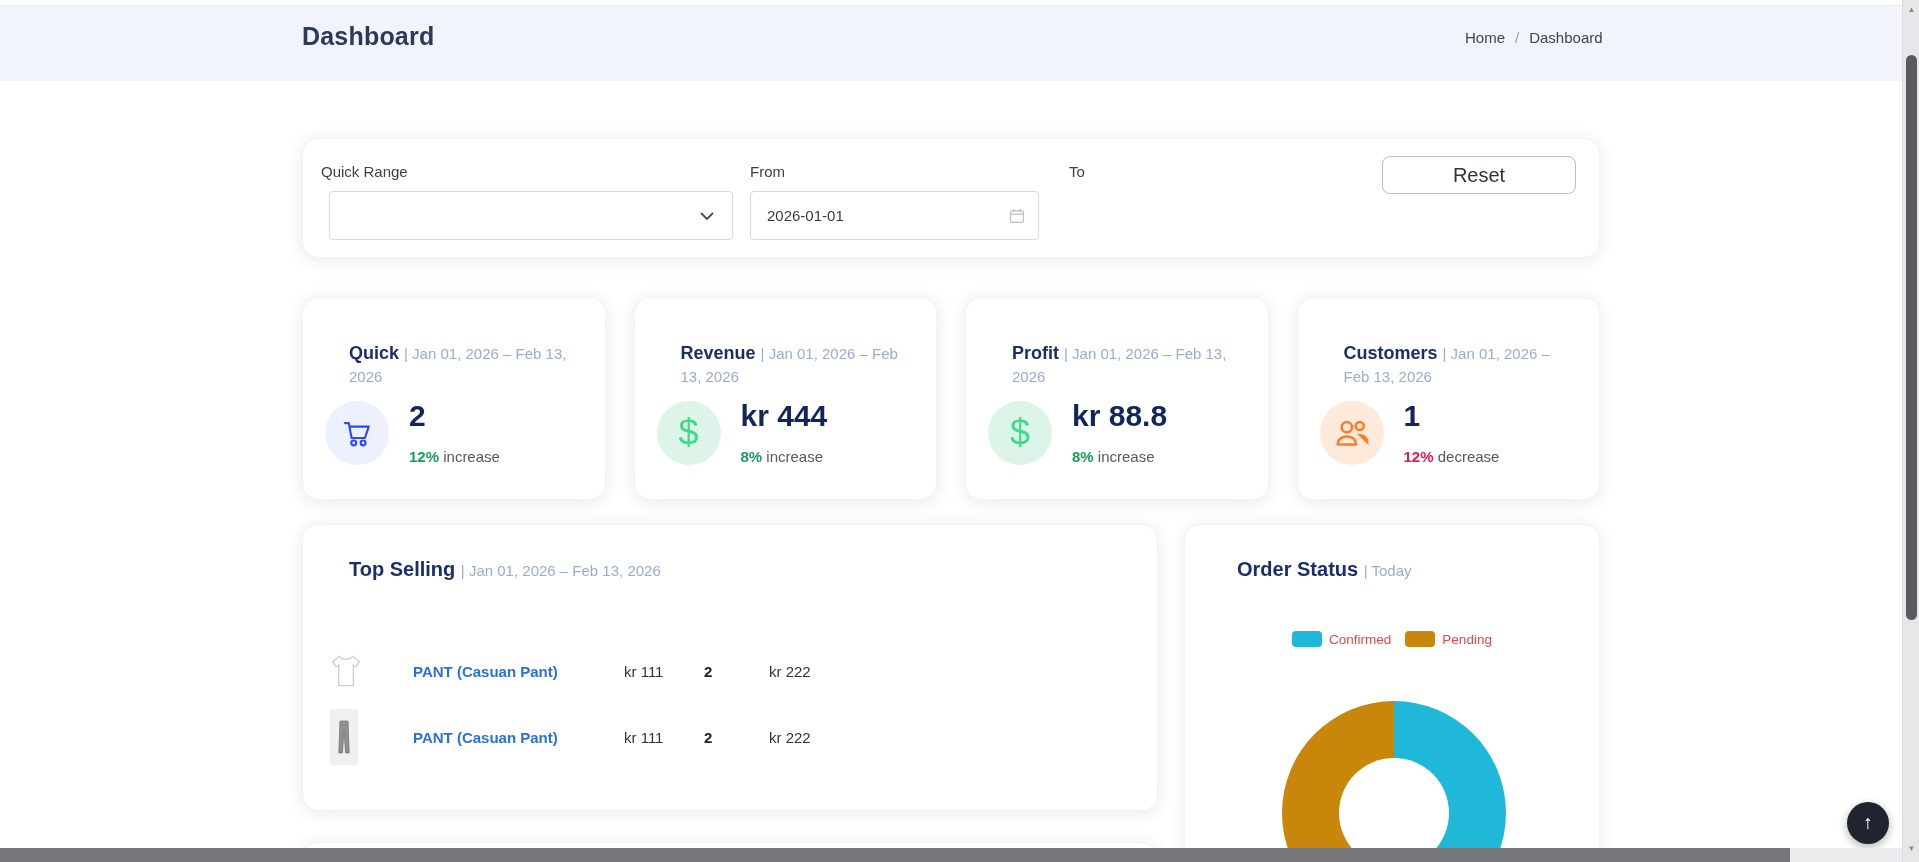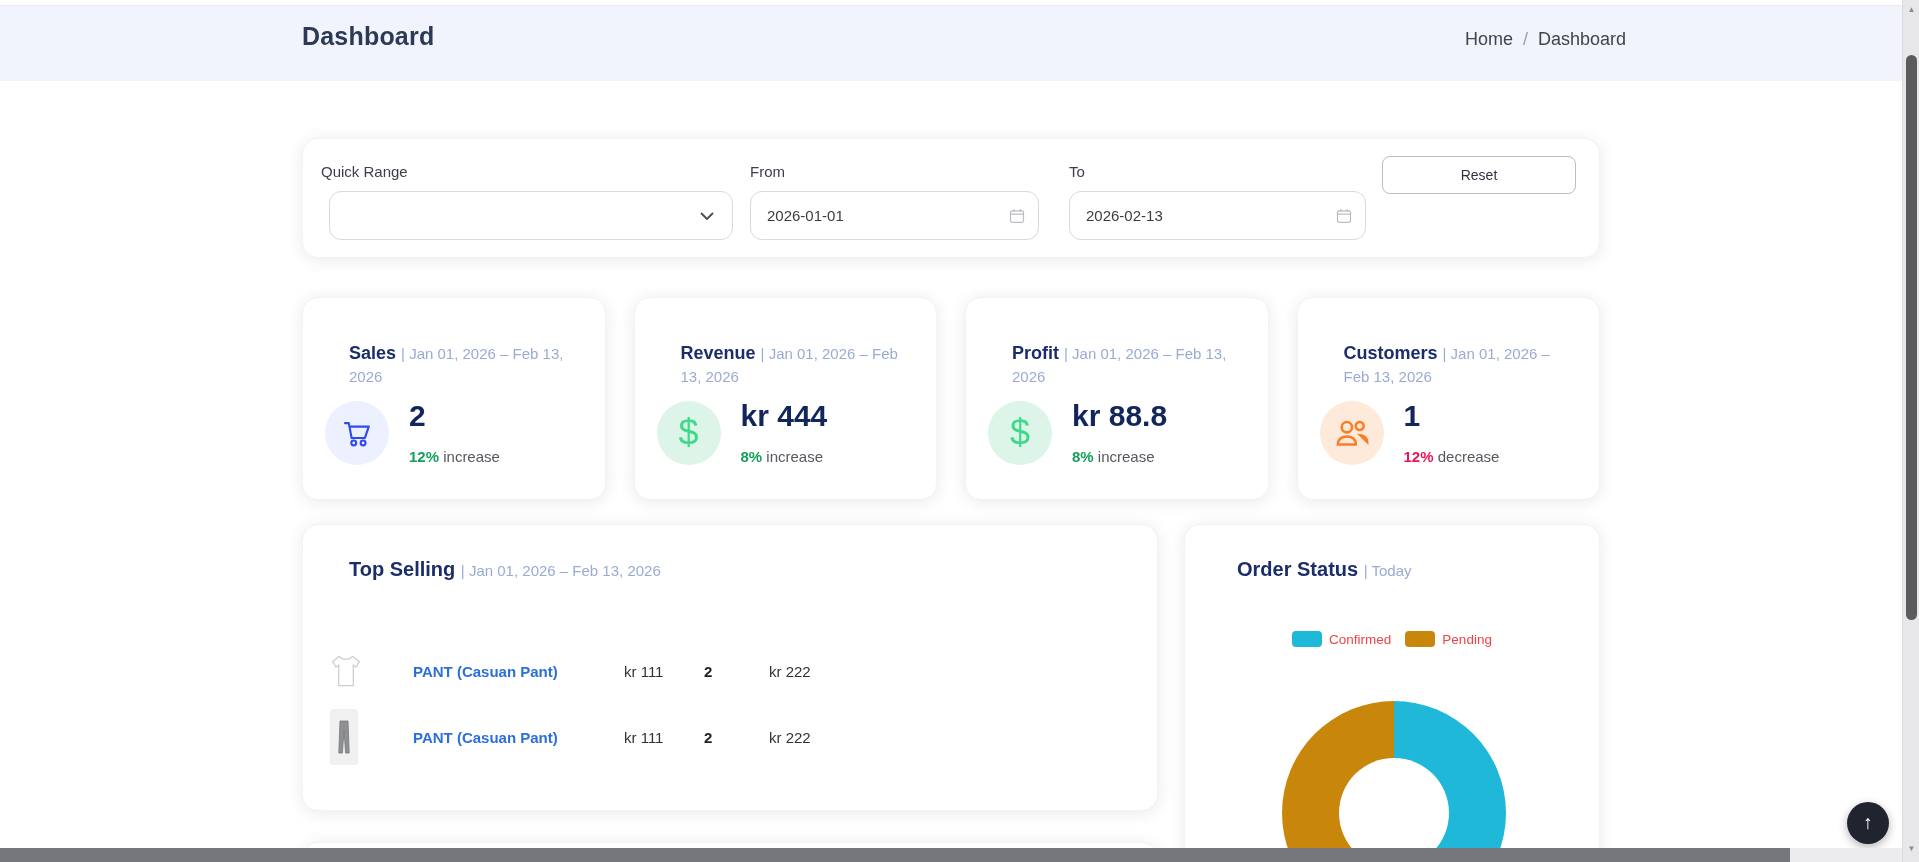--- a/index.html
+++ b/index.html
@@ -12,52 +12,52 @@
   .top-strip { position:absolute; left:0; top:0; width:1902px; height:5px; background:#fff; }
   .header-band {
     position:absolute; left:0; top:5px; width:1902px; height:76px;
     background:#f1f4fc; border-top:1px solid #ebebef;
   }
   .page-title {
     position:absolute; left:302px; top:22px; font-size:25px; font-weight:bold;
     color:#2c3a55; letter-spacing:0.2px;
   }
   .breadcrumb {
-    position:absolute; left:1465px; top:29px; font-size:18px; color:#3f4450;
+    position:absolute; left:1465px; top:29px; font-size:15px; color:#3f4450;
     display:flex; gap:10px; align-items:center;
   }
   .breadcrumb .sep { color:#9aa0ab; }
   .breadcrumb .current { color:#3f4450; }
 
   
   .card {
     position:absolute; background:#fff; border-radius:16px;
     box-shadow:0 2px 16px rgba(40,50,80,0.10); border:1px solid #f3f3f5;
   }
 
   
   .filter-card { left:302px; top:138px; width:1298px; height:120px; }
   .f-label { position:absolute; top:24px; font-size:15px; color:#3a3f48; font-weight:500; }
   .lbl-quick { left:18px; } .lbl-from { left:447px; } .lbl-to { left:766px; }
   .control {
-    position:absolute; top:52px; height:49px; border:1px solid #d9d9de; border-radius:12px;
+    position:absolute; top:52px; height:49px; border:1px solid #d9d9de; border-radius:4px;
     background:#fff; font-size:15px; color:#3c3c3c; display:flex; align-items:center;
   }
   .quick-select { left:26px; width:404px; padding:0 18px; justify-content:space-between; cursor:pointer; }
   .date-input { padding:0; }
   .inp-from { left:447px; width:289px; }
   .inp-to   { left:766px; width:297px; }
   .date-input input {
     border:none; outline:none; background:transparent; font-size:15px; color:#3c3c3c;
     width:100%; padding:0 14px 0 16px; font-family:"Liberation Sans",sans-serif;
   }
   .cal-icon { position:absolute; right:13px; top:16px; }
   .btn {
     position:absolute; left:1079px; width:194px; height:38px; border-radius:8px;
-    font-size:14px; display:flex; align-items:center; justify-content:center; cursor:pointer;
+    font-size:20px; display:flex; align-items:center; justify-content:center; cursor:pointer;
   }
   .btn-reset { top:17px; background:#fff; border:1px solid #b9bdc6; color:#2f3340; }
   .btn-apply { top:64px; background:#20242e; border:1px solid #20242e; color:#fff; }
 
   
   .stats-row { position:absolute; left:302px; top:297px; width:1298px; height:203px; display:flex; gap:28px; }
   .stat-card {
     position:relative; flex:1; background:#fff; border-radius:16px;
     box-shadow:0 2px 16px rgba(40,50,80,0.10); border:1px solid #f3f3f5;
   }
@@ -161,38 +161,29 @@
   <div class="control date-input inp-from">
     <input value="2026-01-01" style="">
     <span class="cal-icon">
       <svg width="16" height="16" viewBox="0 0 16 16" fill="none" stroke="#bcbcc2" stroke-width="1.2">
           <rect x="1.5" y="2.8" width="13" height="11.5" rx="1.5"></rect>
           <path d="M1.5 6.2 H14.5 M4.8 1 V4 M11.2 1 V4"></path>
         </svg>
     </span>
   </div>
 
-  <div class="control date-input inp-to">
-    <input value="2026-02-13" style="">
-    <span class="cal-icon">
-      <svg width="16" height="16" viewBox="0 0 16 16" fill="none" stroke="#bcbcc2" stroke-width="1.2">
-          <rect x="1.5" y="2.8" width="13" height="11.5" rx="1.5"></rect>
-          <path d="M1.5 6.2 H14.5 M4.8 1 V4 M11.2 1 V4"></path>
-        </svg>
-    </span>
-  </div>
 
   <div class="btn btn-reset">Reset</div>
 </div>
 
 <div class="stats-row">
 
   <div class="stat-card">
     <div class="stat-head">
-      <span class="stat-title">Sales</span>
+      <span class="stat-title">Quick</span>
       <span class="stat-period">| Jan 01, 2026 – Feb 13, 2026</span>
     </div>
     <div class="stat-body">
       <div class="icon-circle" style="background: rgb(237, 240, 254); color: rgb(47, 75, 240);">
         <svg width="34" height="34" viewBox="0 0 24 24" fill="none" stroke="currentColor" stroke-width="1.5" stroke-linecap="round" stroke-linejoin="round">
           <path d="M3.5 5 H6.2 L8.2 15.5 H17.6 L20.3 7.5 H7"></path>
             <circle cx="9.7" cy="19" r="1.7"></circle>
             <circle cx="16.3" cy="19" r="1.7"></circle>
         </svg>
       </div>

